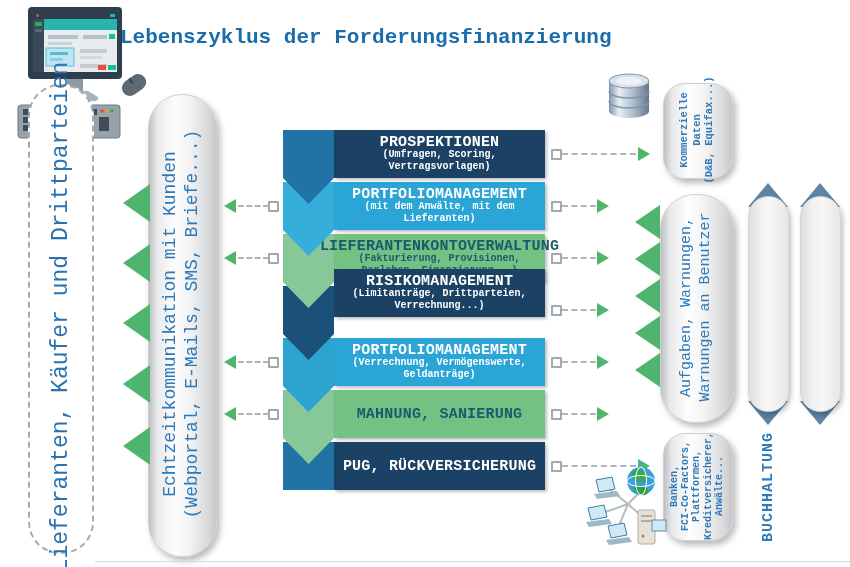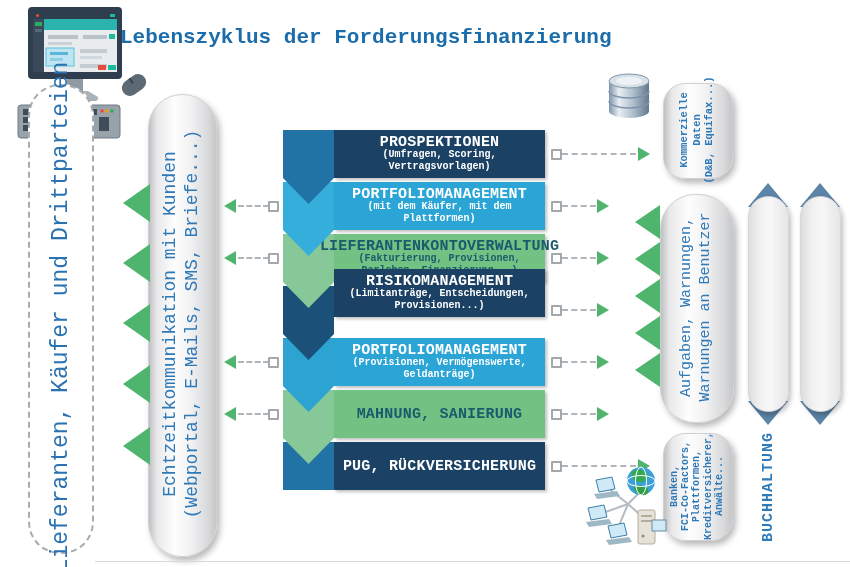--- a/index.html
+++ b/index.html
@@ -177,33 +177,33 @@
   <div class="tail c-navy" style="top:334px;"></div>
   <div class="tail c-cyan2" style="top:386px;"></div>
   <div class="tail c-green" style="top:438px;"></div>
 
   <div class="pbox bg-navy" style="top:130px;">
     <div class="t">PROSPEKTIONEN</div>
     <div class="s">(Umfragen, Scoring, Vertragsvorlagen)</div>
   </div>
   <div class="pbox bg-blue" style="top:182px;">
     <div class="t">PORTFOLIOMANAGEMENT</div>
-    <div class="s">(mit dem Käufer, mit dem Plattformen)</div>
+    <div class="s">(mit dem Anwälte, mit dem Lieferanten)</div>
   </div>
   <div class="pbox bg-green" style="top:234px;">
     <div class="t">LIEFERANTENKONTOVERWALTUNG</div>
     <div class="s">(Fakturierung, Provisionen, Darlehen, Finanzierung...)</div>
   </div>
   <div class="pbox bg-navy" style="top:269px;">
     <div class="t">RISIKOMANAGEMENT</div>
-    <div class="s">(Limitanträge, Entscheidungen, Provisionen...)</div>
+    <div class="s">(Limitanträge, Drittparteien, Verrechnung...)</div>
   </div>
   <div class="pbox bg-blue" style="top:338px;">
     <div class="t">PORTFOLIOMANAGEMENT</div>
-    <div class="s">(Provisionen, Vermögenswerte, Geldanträge)</div>
+    <div class="s">(Verrechnung, Vermögenswerte, Geldanträge)</div>
   </div>
   <div class="pbox bg-navy" style="top:442px;">
     <div class="t">PUG, RÜCKVERSICHERUNG</div>
   </div>
   <div class="pbox bg-green" style="top:390px;">
     <div class="t">MAHNUNG, SANIERUNG</div>
   </div>
 
   <div class="sq" style="left:551px;top:149px;"></div>
   <div class="dash" style="left:562px;top:153px;width:74px;"></div>

